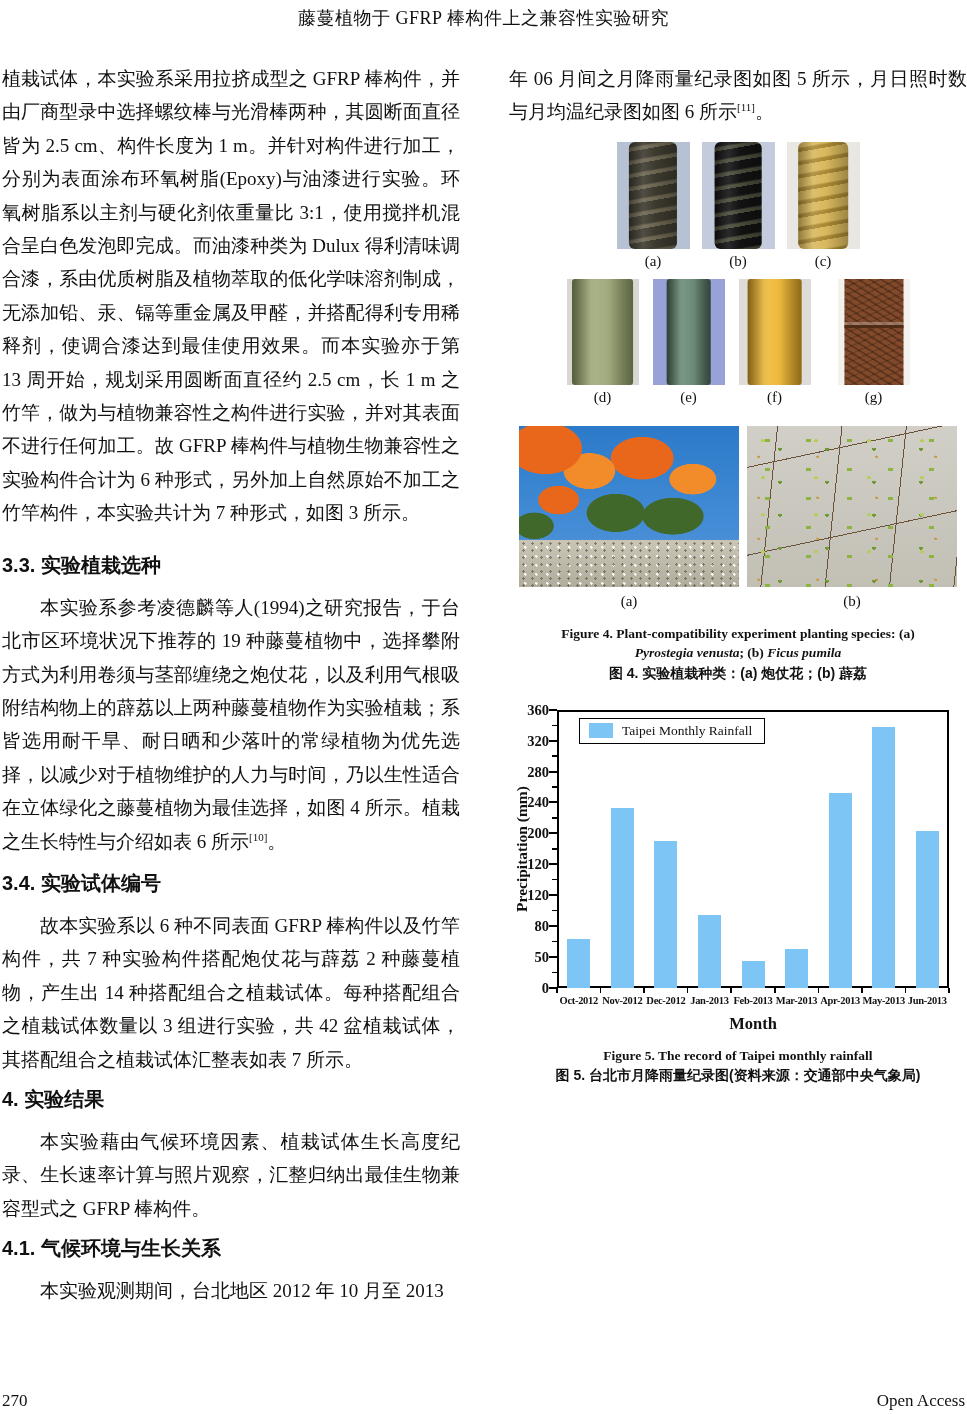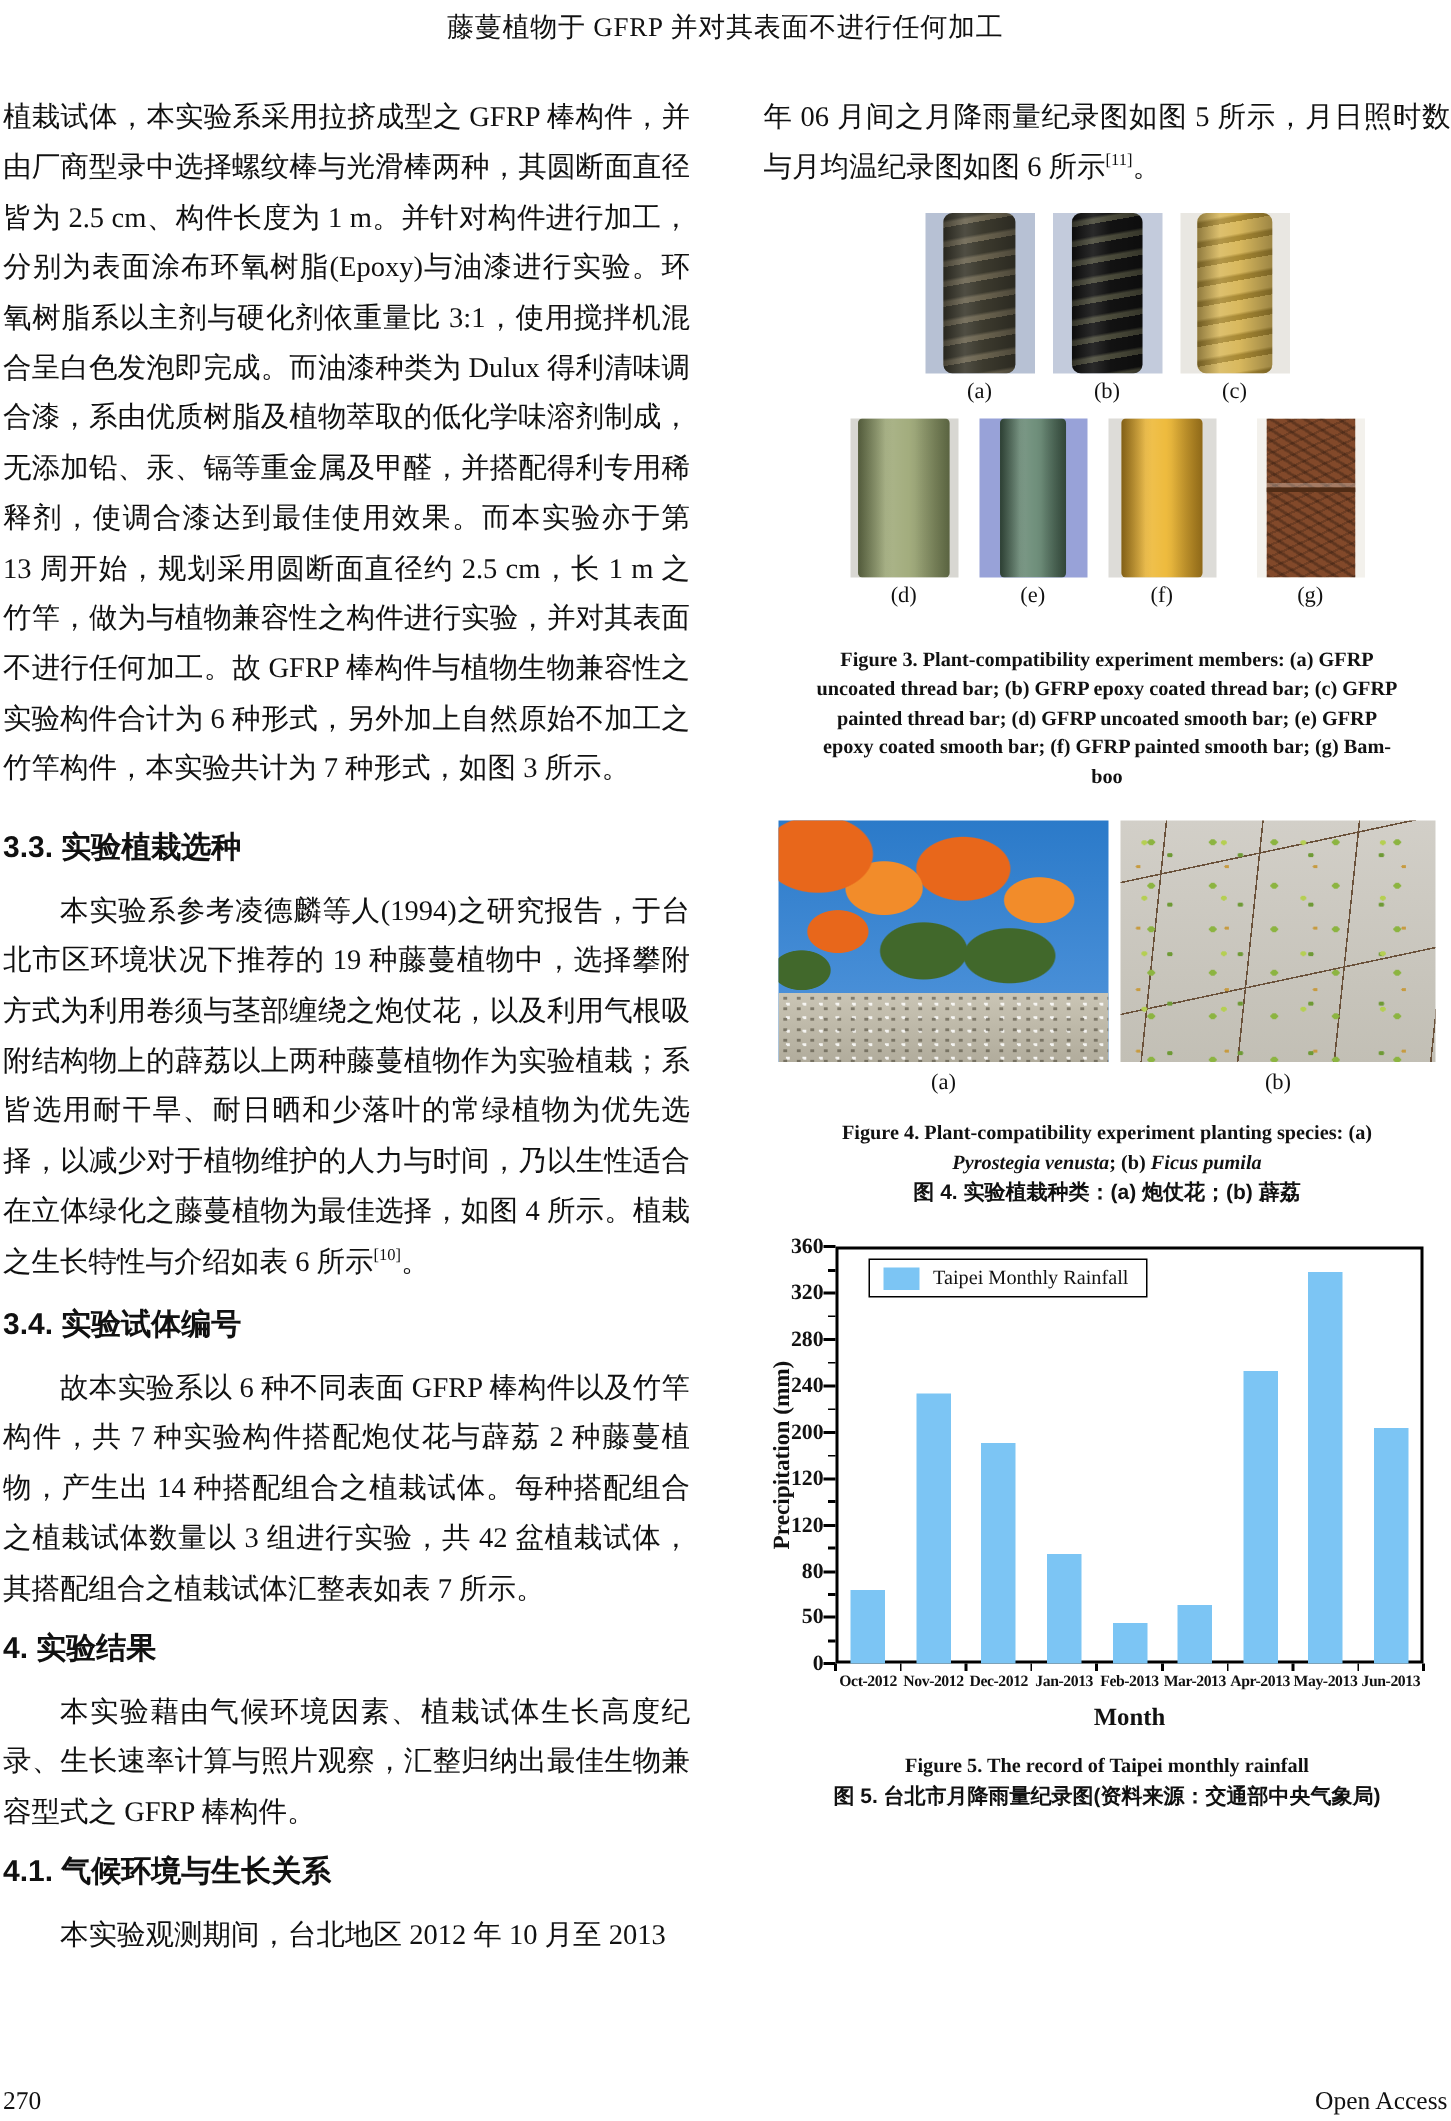--- a/index.html
+++ b/index.html
@@ -130,21 +130,21 @@
 
   
   .footer-left  { position:absolute; left:2px;  bottom:3px; font-size:17px; }
   .footer-right { position:absolute; right:2px; bottom:3px; font-size:17px; }
 </style>
 </head>
 <body>
 
 <div class="page">
 
-  <div class="header-title">藤蔓植物于 GFRP 并对其表面不进行任何加工</div>
+  <div class="header-title">藤蔓植物于 GFRP 棒构件上之兼容性实验研究</div>
 
   <div class="col col-left">
     <p class="body-text">植栽试体，本实验系采用拉挤成型之 GFRP 棒构件，并由厂商型录中选择螺纹棒与光滑棒两种，其圆断面直径皆为 2.5 cm、构件长度为 1 m。并针对构件进行加工，分别为表面涂布环氧树脂(Epoxy)与油漆进行实验。环氧树脂系以主剂与硬化剂依重量比 3:1，使用搅拌机混合呈白色发泡即完成。而油漆种类为 Dulux 得利清味调合漆，系由优质树脂及植物萃取的低化学味溶剂制成，无添加铅、汞、镉等重金属及甲醛，并搭配得利专用稀释剂，使调合漆达到最佳使用效果。而本实验亦于第 13 周开始，规划采用圆断面直径约 2.5 cm，长 1 m 之竹竿，做为与植物兼容性之构件进行实验，并对其表面不进行任何加工。故 GFRP 棒构件与植物生物兼容性之实验构件合计为 6 种形式，另外加上自然原始不加工之竹竿构件，本实验共计为 7 种形式，如图 3 所示。</p>
 
     <h3 class="sec h-33">3.3. 实验植栽选种</h3>
 
     <p class="body-text indent"><span>本实验系参考凌德麟等人(1994)之研究报告，于台北市区环境状况下推荐的 19 种藤蔓植物中，选择攀附方式为利用卷须与茎部缠绕之炮仗花，以及利用气根吸附结构物上的薜荔以上两种藤蔓植物作为实验植栽；系皆选用耐干旱、耐日晒和少落叶的常绿植物为优先选择，以减少对于植物维护的人力与时间，乃以生性适合在立体绿化之藤蔓植物为最佳选择，如图 4 所示。植栽之生长特性与介绍如表 6 所示</span><sup class="cite">[10]</sup><span>。</span></p>
 
     <h3 class="sec h-34">3.4. 实验试体编号</h3>
 
@@ -203,25 +203,20 @@
             </div>
             <div class="p3-label">(f)</div>
           </div>
           <div class="p3-item">
             <div class="p3-photo bamboo" style="--bg: #f3f1ec; --bar: #82492a; --accent: #4f2c16; --rodw: 82%;">
               <div class="rod"></div>
             </div>
             <div class="p3-label">(g)</div>
           </div>
         </div>
-      <div class="caption en">Figure 3. Plant-compatibility experiment members: (a) GFRP
-uncoated thread bar; (b) GFRP epoxy coated thread bar; (c) GFRP
-painted thread bar; (d) GFRP uncoated smooth bar; (e) GFRP
-epoxy coated smooth bar; (f) GFRP painted smooth bar; (g) Bam-
-boo</div>
     </div>
 
     <div class="figure4">
       <div class="f4-photos">
         <div class="f4-item">
           <div class="f4-photo f4a" id="f4a" style="--sky: #2b7ac9; --sky2: #5497dd; --flower: #e8671b; --flower2: #f28c2a; --leaf: #41682b; --wall: #b7b2a2;"></div>
           <div class="f4-label">(a)</div>
         </div>
         <div class="f4-item">
           <div class="f4-photo f4b" id="f4b" style="--wall: #d2cfc8; --wall2: #c2bfb5; --leaf1: #8cb441; --leaf2: #b5cf52; --leaf3: #6e9a35; --leaf4: #c79b40; --twig: #6a513a;"></div>

